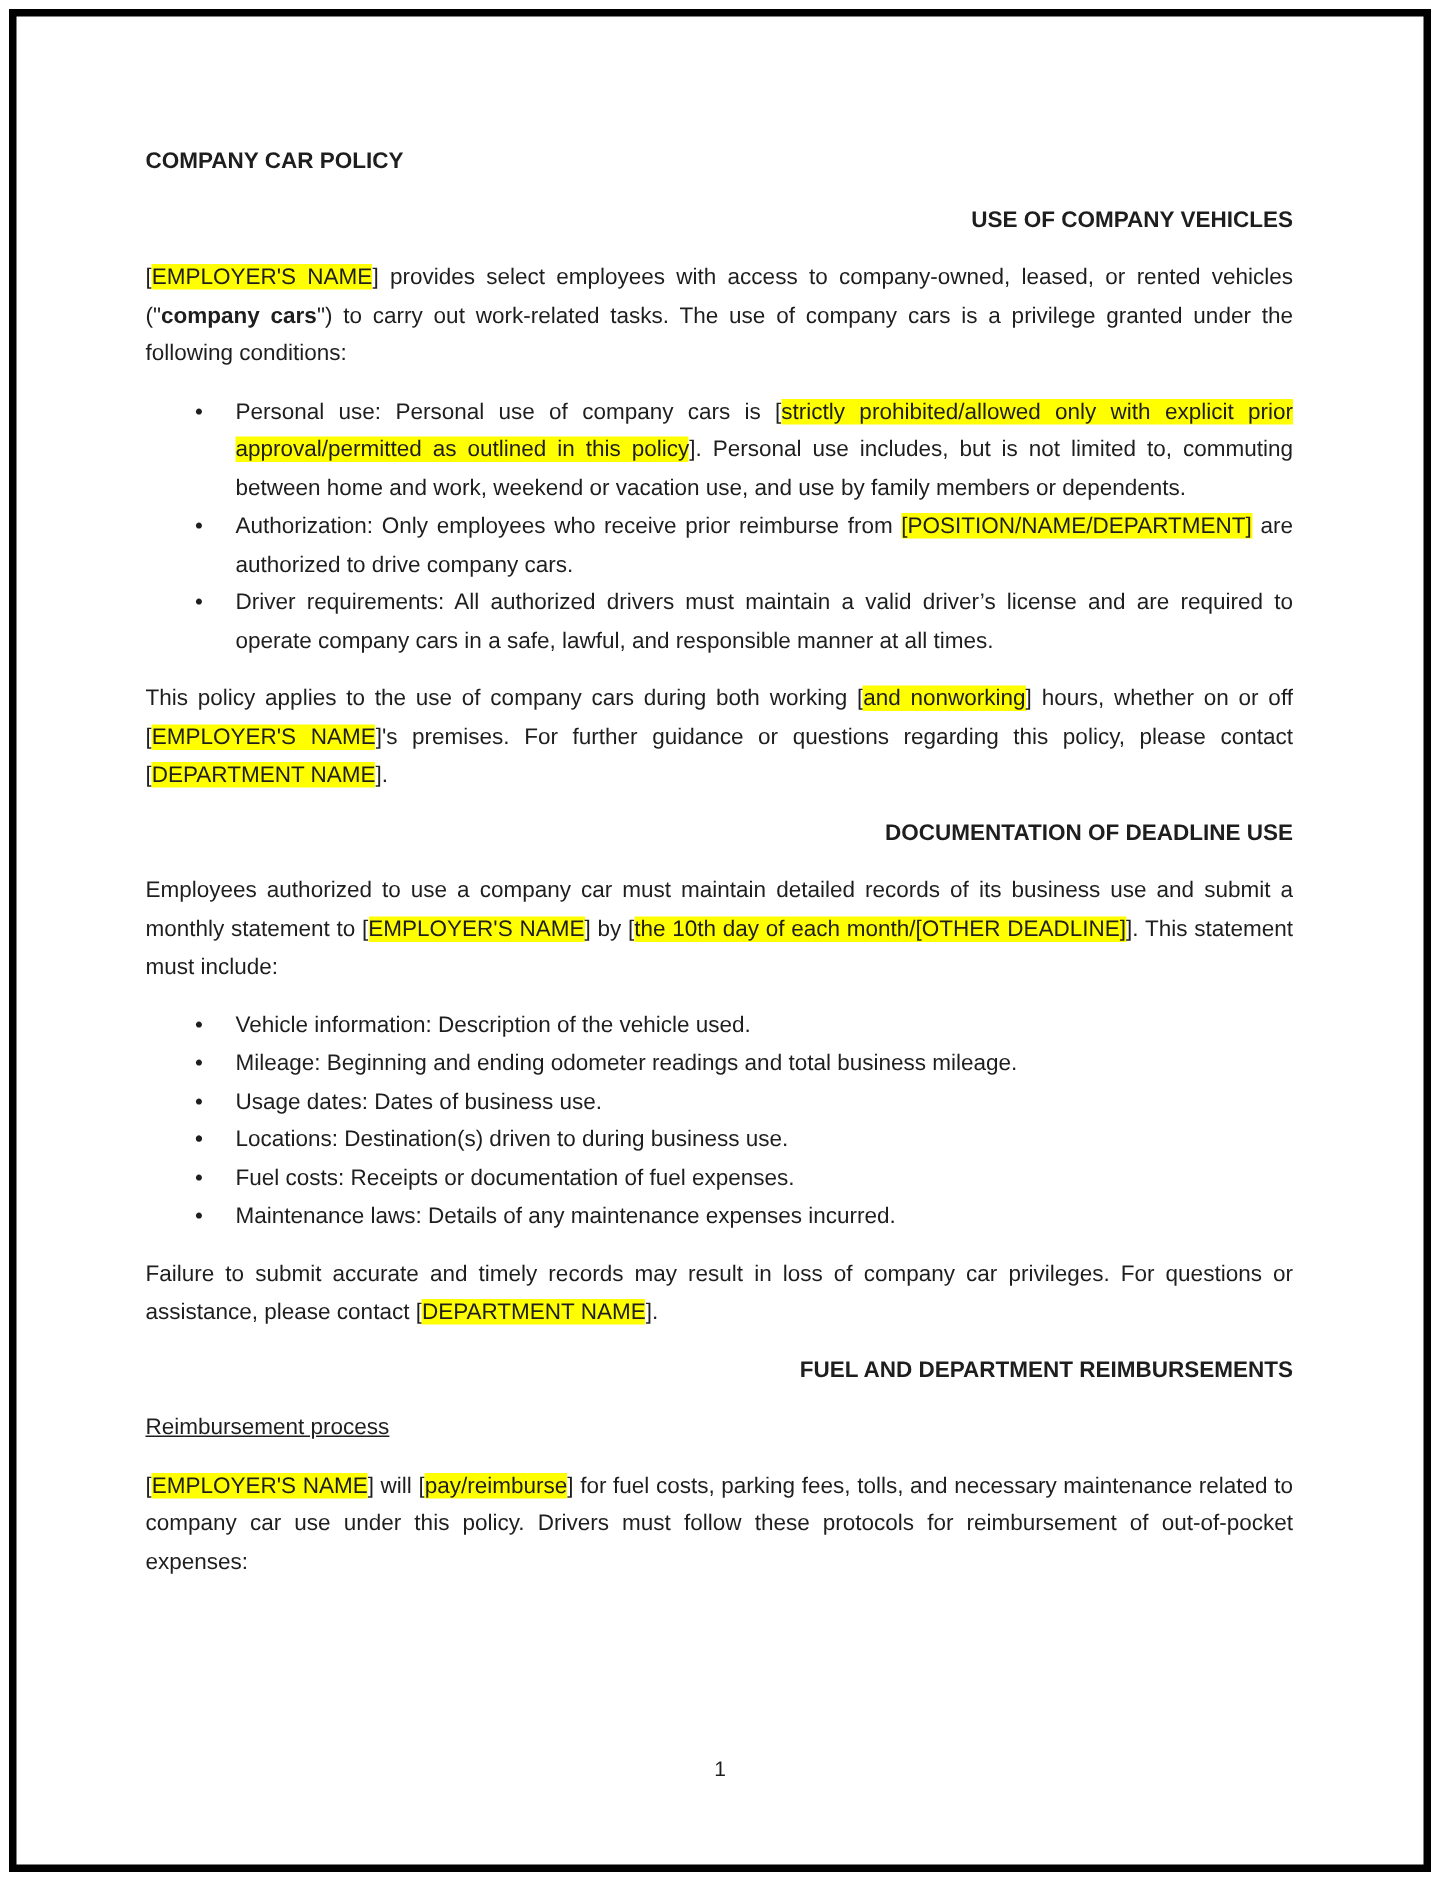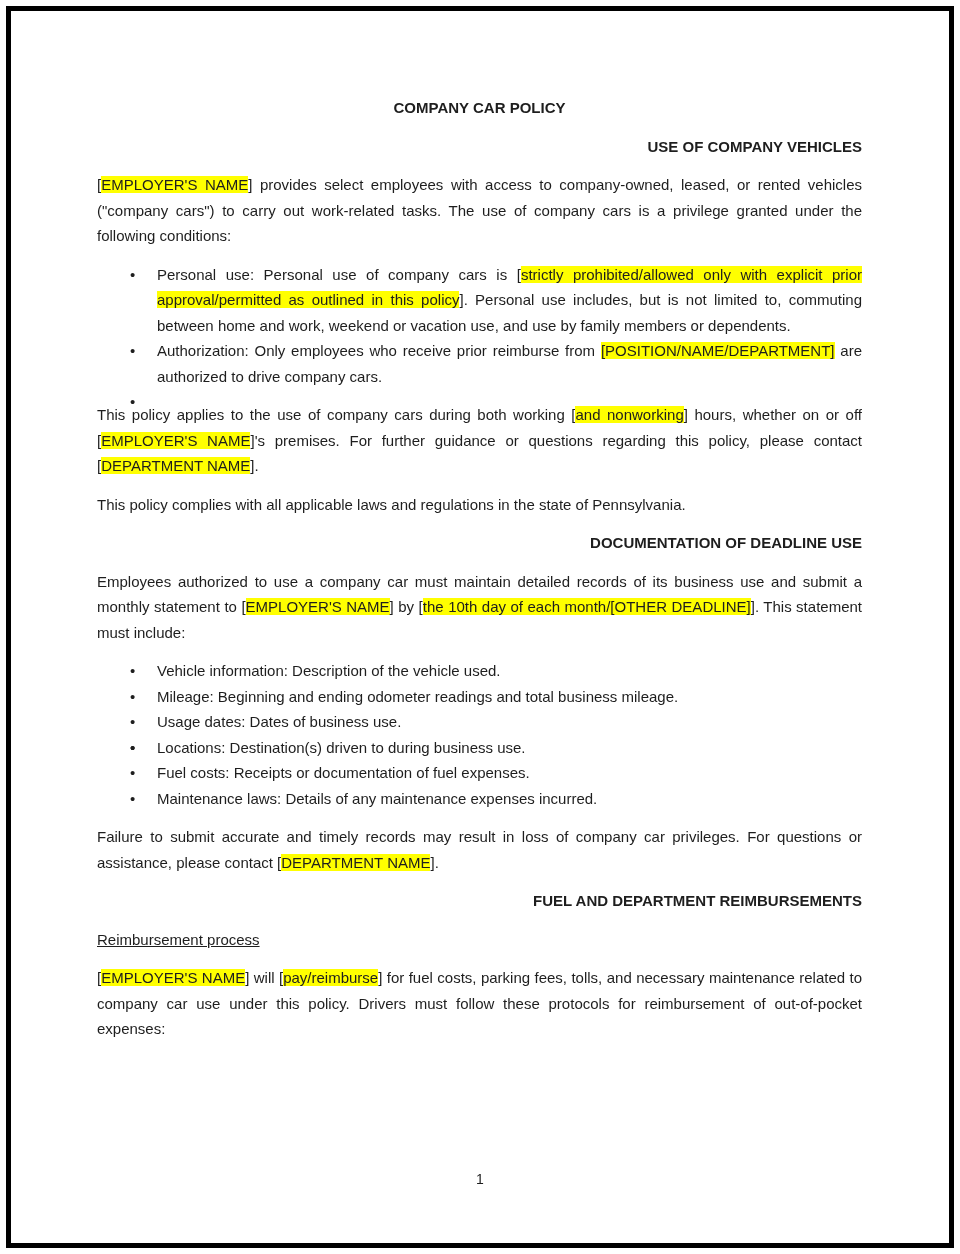--- a/index.html
+++ b/index.html
@@ -19,21 +19,21 @@
     border: 5px solid #000;
     pointer-events: none;
   }
   .doc {
     position: absolute;
     top: 95px; left: 97px;
     width: 765px;
   }
   .title {
     font-weight: 700;
-    text-align: center;
+    text-align: left;
   }
   .heading {
     font-weight: 700;
     margin-top: 13px;
     text-align: right;
   }
   .para {
     margin-top: 13px;
     text-align: justify;
   }
@@ -45,21 +45,21 @@
   li.bullet-item {
     position: relative;
     padding-left: 60px;
     text-align: justify;
   }
   .marker {
     position: absolute;
     left: 33px; top: 0;
   }
   .hl { background: var(--hl, #ffff00); }
-  .b  { font-weight: 400; }
+  .b  { font-weight: 700; }
   .u  { text-decoration: underline; }
   .page-num {
     position: absolute;
     bottom: 62px; left: 0;
     width: 100%;
     text-align: center;
     font-size: 14px;
   }
 </style>
 </head>
@@ -68,24 +68,23 @@
 <div class="page-border"></div>
 
 <div class="doc">
   <div class="title">COMPANY CAR POLICY</div>
 
 <div class="heading">USE OF COMPANY VEHICLES</div>
     <div class="para"><span>[</span><span class="hl">EMPLOYER'S NAME</span><span>] provides select employees with access to company-owned, leased, or rented vehicles ("</span><span class="b">company cars</span><span>") to carry out work-related tasks. The use of company cars is a privilege granted under the following conditions:</span></div>
     <ul class="bullets">
       <li class="bullet-item"><span class="marker">•</span><span>Personal use: Personal use of company cars is [</span><span class="hl">strictly prohibited/allowed only with explicit prior approval/permitted as outlined in this policy</span><span>]. Personal use includes, but is not limited to, commuting between home and work, weekend or vacation use, and use by family members or dependents.</span></li>
       <li class="bullet-item"><span class="marker">•</span><span>Authorization: Only employees who receive prior reimburse from </span><span class="hl">[POSITION/NAME/DEPARTMENT]</span><span> are authorized to drive company cars.</span></li>
-      <li class="bullet-item"><span class="marker">•</span></li>
+      <li class="bullet-item"><span class="marker">•</span><span>Driver requirements: All authorized drivers must maintain a valid driver’s license and are required to operate company cars in a safe, lawful, and responsible manner at all times.</span></li>
     </ul>
     <div class="para"><span>This policy applies to the use of company cars during both working [</span><span class="hl">and nonworking</span><span>] hours, whether on or off [</span><span class="hl">EMPLOYER'S NAME</span><span>]'s premises. For further guidance or questions regarding this policy, please contact [</span><span class="hl">DEPARTMENT NAME</span><span>].</span></div>
-    <div class="para"><span>This policy complies with all applicable laws and regulations in the state of Pennsylvania.</span></div>
     <div class="heading">DOCUMENTATION OF DEADLINE USE</div>
     <div class="para"><span>Employees authorized to use a company car must maintain detailed records of its business use and submit a monthly statement to [</span><span class="hl">EMPLOYER'S NAME</span><span>] by [</span><span class="hl">the 10th day of each month/[OTHER DEADLINE]</span><span>]. This statement must include:</span></div>
     <ul class="bullets">
       <li class="bullet-item"><span class="marker">•</span><span>Vehicle information: Description of the vehicle used.</span></li>
       <li class="bullet-item"><span class="marker">•</span><span>Mileage: Beginning and ending odometer readings and total business mileage.</span></li>
       <li class="bullet-item"><span class="marker">•</span><span>Usage dates: Dates of business use.</span></li>
       <li class="bullet-item"><span class="marker">•</span></li>
       <li class="bullet-item"><span class="marker">•</span><span>Locations: Destination(s) driven to during business use.</span></li>
       <li class="bullet-item"><span class="marker">•</span><span>Fuel costs: Receipts or documentation of fuel expenses.</span></li>
       <li class="bullet-item"><span class="marker">•</span><span>Maintenance laws: Details of any maintenance expenses incurred.</span></li>

